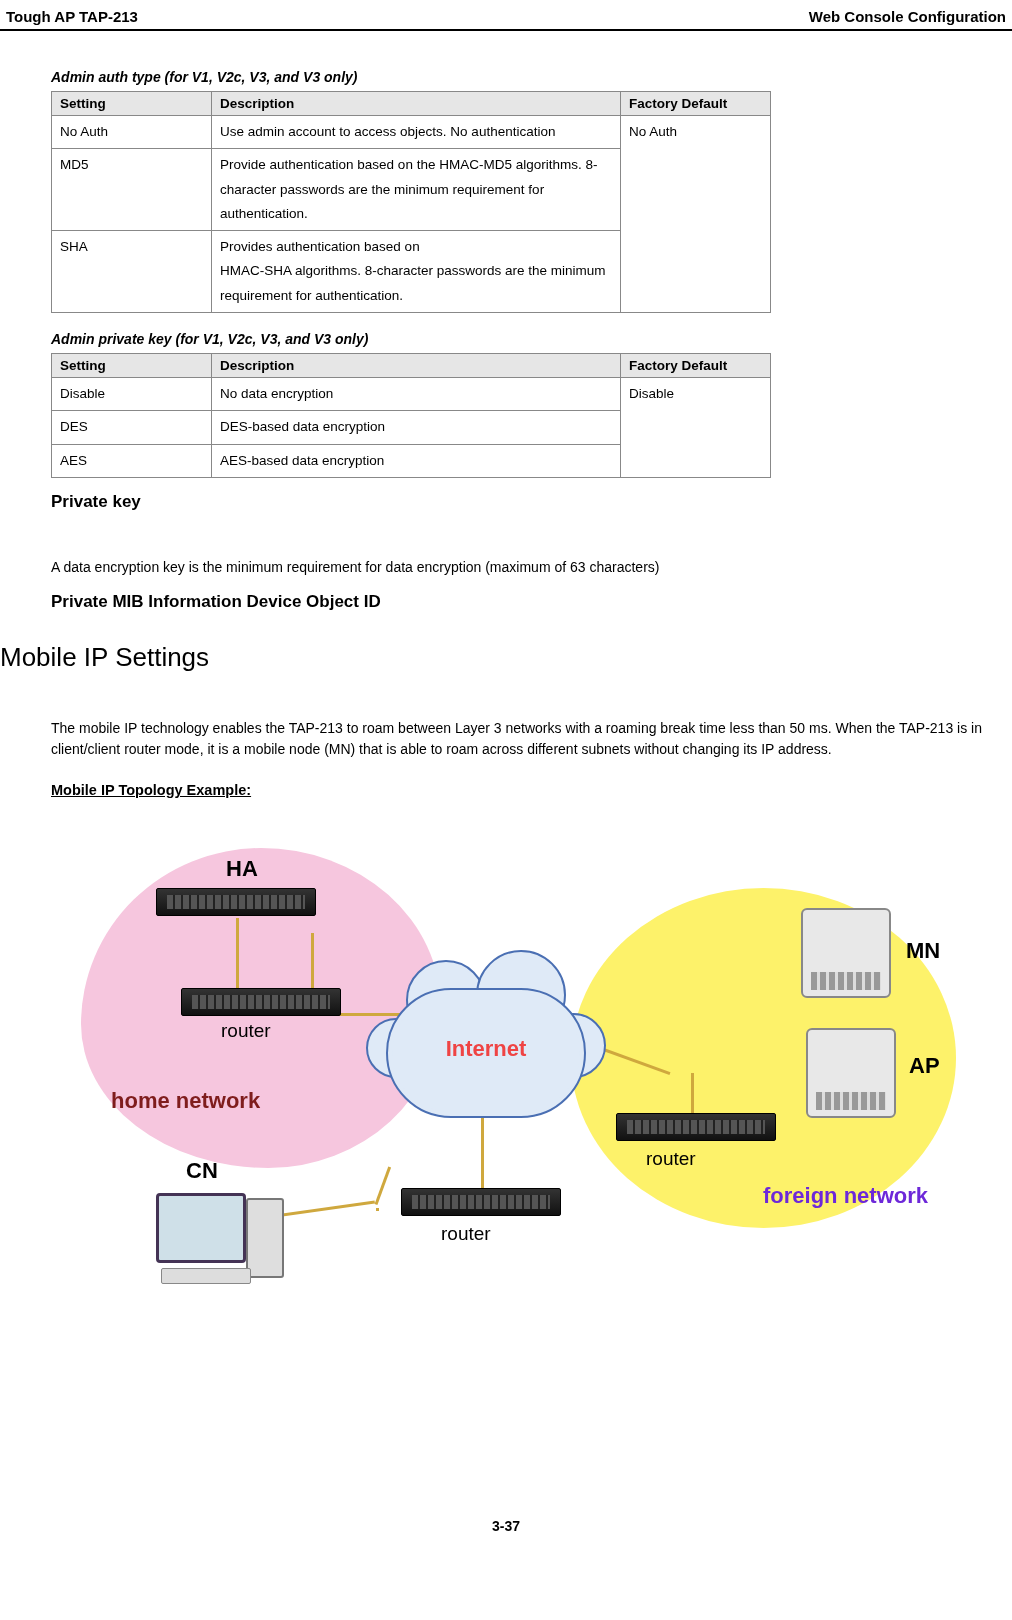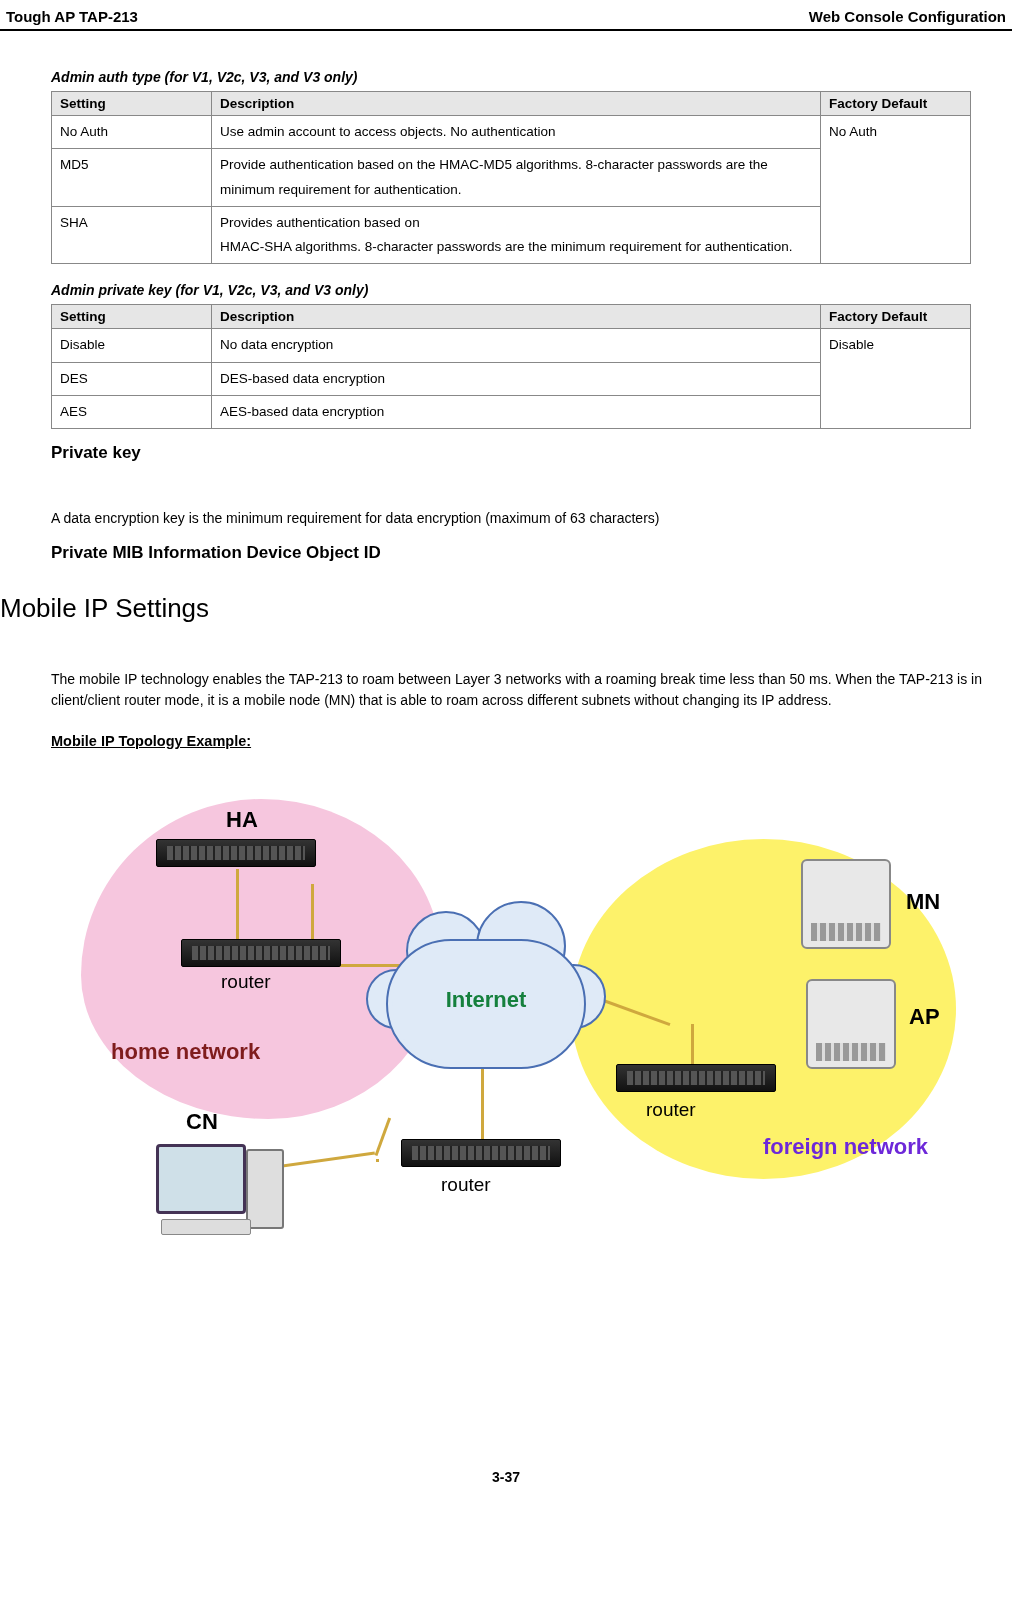--- a/index.html
+++ b/index.html
@@ -29,21 +29,21 @@
     }
     .caption {
       font-style: italic;
       font-weight: bold;
       font-size: 14px;
       margin-bottom: 6px;
       margin-top: 18px;
     }
     table.settings {
       border-collapse: collapse;
-      width: 920px;
+      width: 720px;
     }
     table.settings th {
       text-align: left;
       background: #e6e6e6;
       border: 1px solid #888;
       padding: 4px 8px;
       font-size: 13.5px;
       font-weight: bold;
     }
     table.settings td {
@@ -112,21 +112,21 @@
       border: 2px solid #4a6fb3;
       border-radius: 70px;
     }
     .cloud .bump1 { position:absolute; left:20px; top:-28px; width:80px; height:80px; background:#dfeaf7; border:2px solid #4a6fb3; border-radius:50%; }
     .cloud .bump2 { position:absolute; left:90px; top:-38px; width:90px; height:90px; background:#dfeaf7; border:2px solid #4a6fb3; border-radius:50%; }
     .cloud .bump3 { position:absolute; left:-20px; top:30px; width:60px; height:60px; background:#dfeaf7; border:2px solid #4a6fb3; border-radius:50%; }
     .cloud .bump4 { position:absolute; left:155px; top:25px; width:65px; height:65px; background:#dfeaf7; border:2px solid #4a6fb3; border-radius:50%; }
     .cloud .cover { position:absolute; left:6px; top:6px; right:6px; bottom:6px; background:#dfeaf7; border-radius:60px; }
     .cloud-label {
       position:absolute; left:0; right:0; top:48px;
-      text-align:center; color:#15803d; font-size:22px; font-weight:bold;
+      text-align:center; color:#ef4444; font-size:22px; font-weight:bold;
     }
     .label {
       position: absolute;
       font-size: 22px;
       font-weight: bold;
       font-family: Arial, sans-serif;
     }
     .device-rack {
       position: absolute;
       width: 160px; height: 28px;

